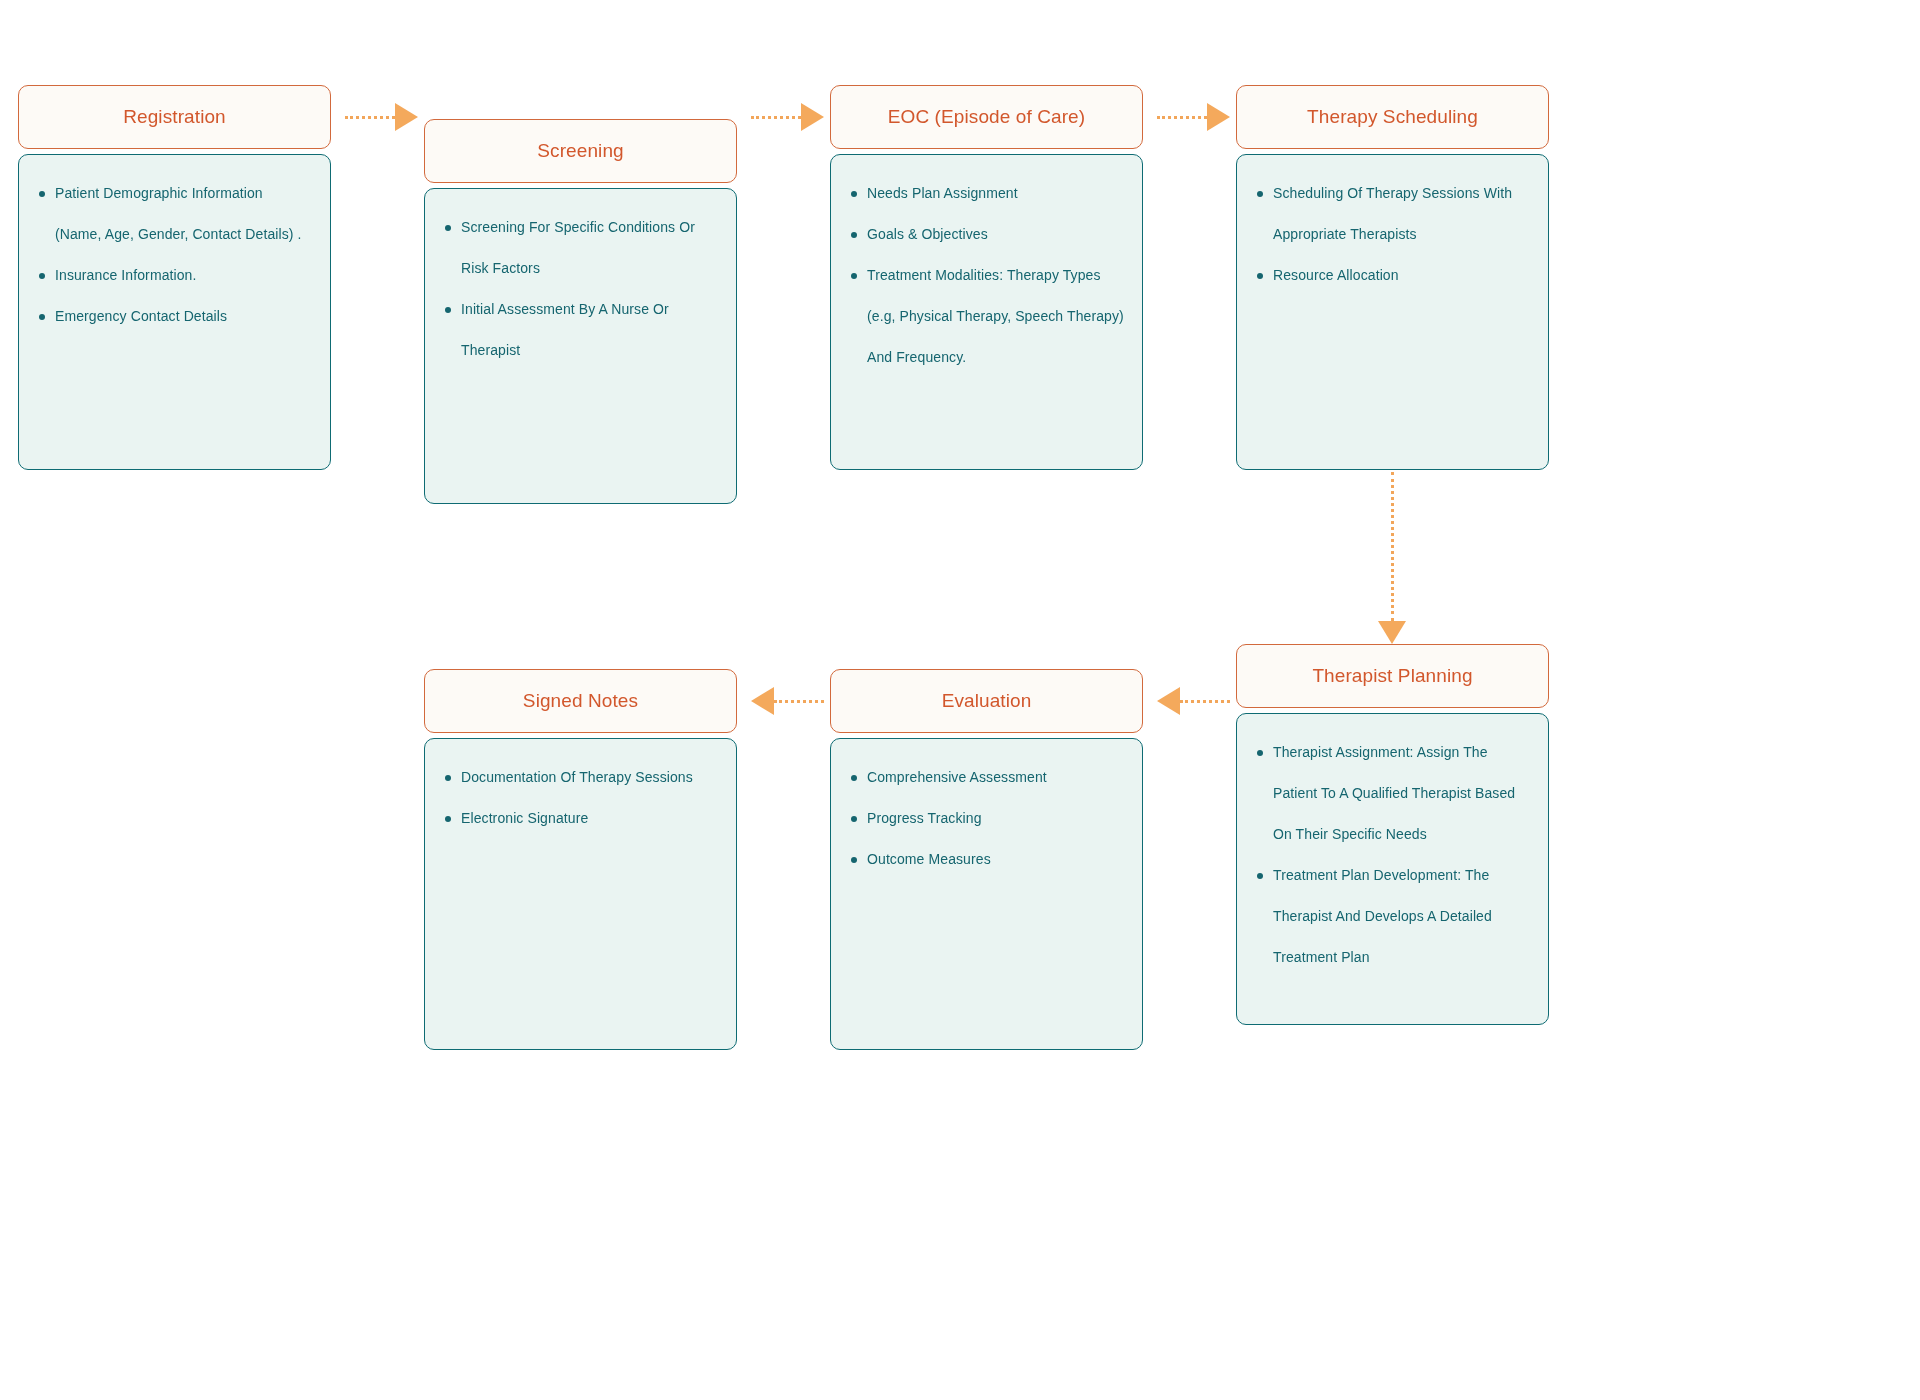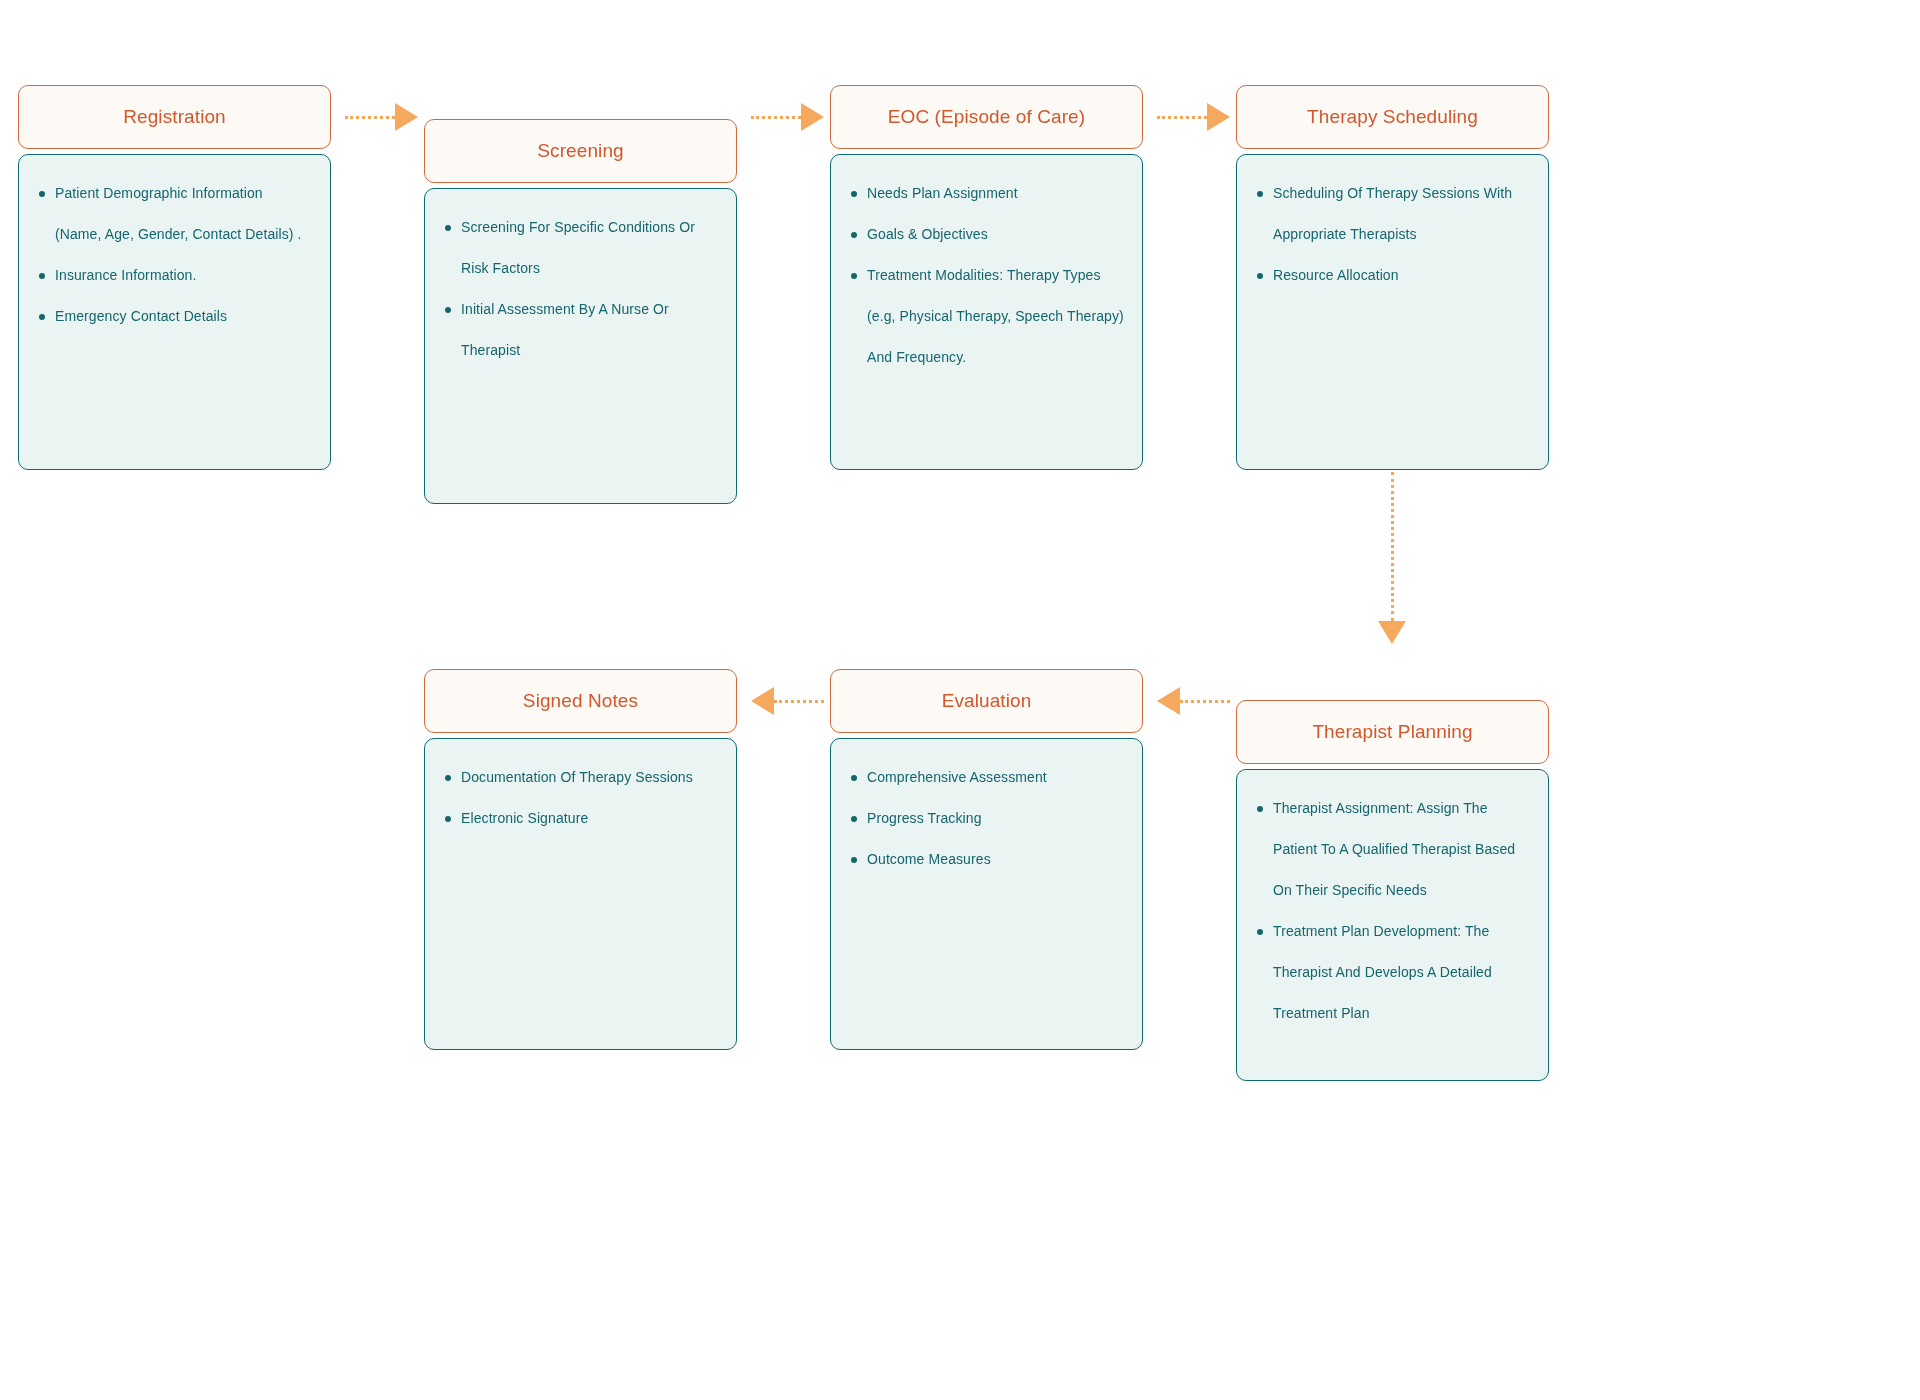--- a/index.html
+++ b/index.html
@@ -229,21 +229,21 @@
         <li>Outcome Measures</li>
       </ul>
     </div>
   </div>
 
   <div class="arrow-h" style="left:1157px; top:687px; width:73px;">
     <div class="tri-left"></div>
     <div class="dash"></div>
   </div>
 
-  <div class="node row2" style="left:1236px; top:700px;">
+  <div class="node row2" style="left:1236px; top:644px;">
     <div class="node-header">
       <div class="node-header-title">Therapist Planning</div>
     </div>
     <div class="node-body">
       <ul>
         <li>Therapist Assignment: Assign The Patient To A Qualified Therapist Based On Their Specific Needs</li>
         <li>Treatment Plan Development: The Therapist And Develops A Detailed Treatment Plan</li>
       </ul>
     </div>
   </div>

